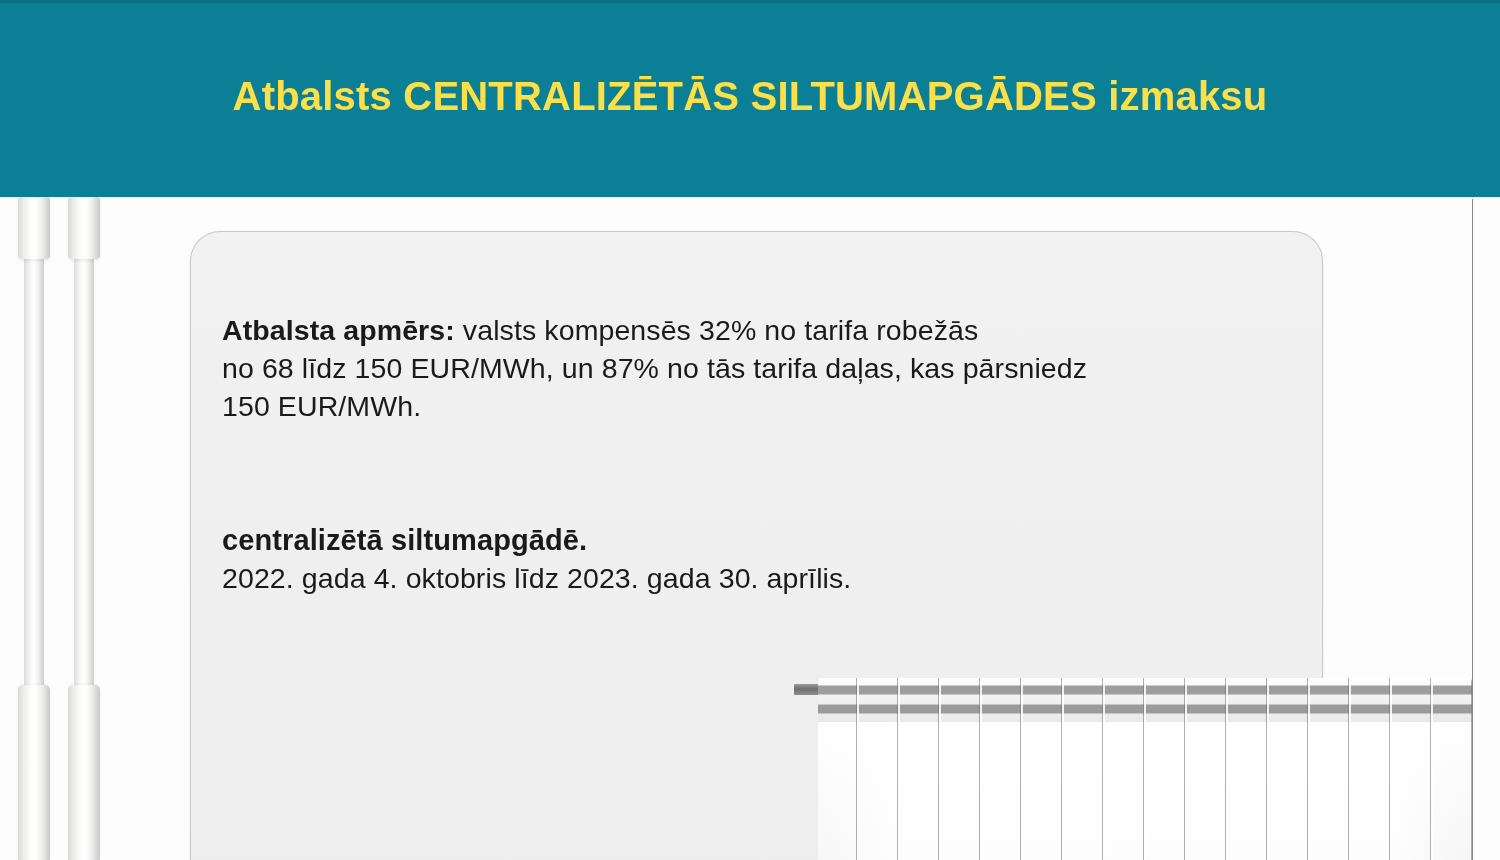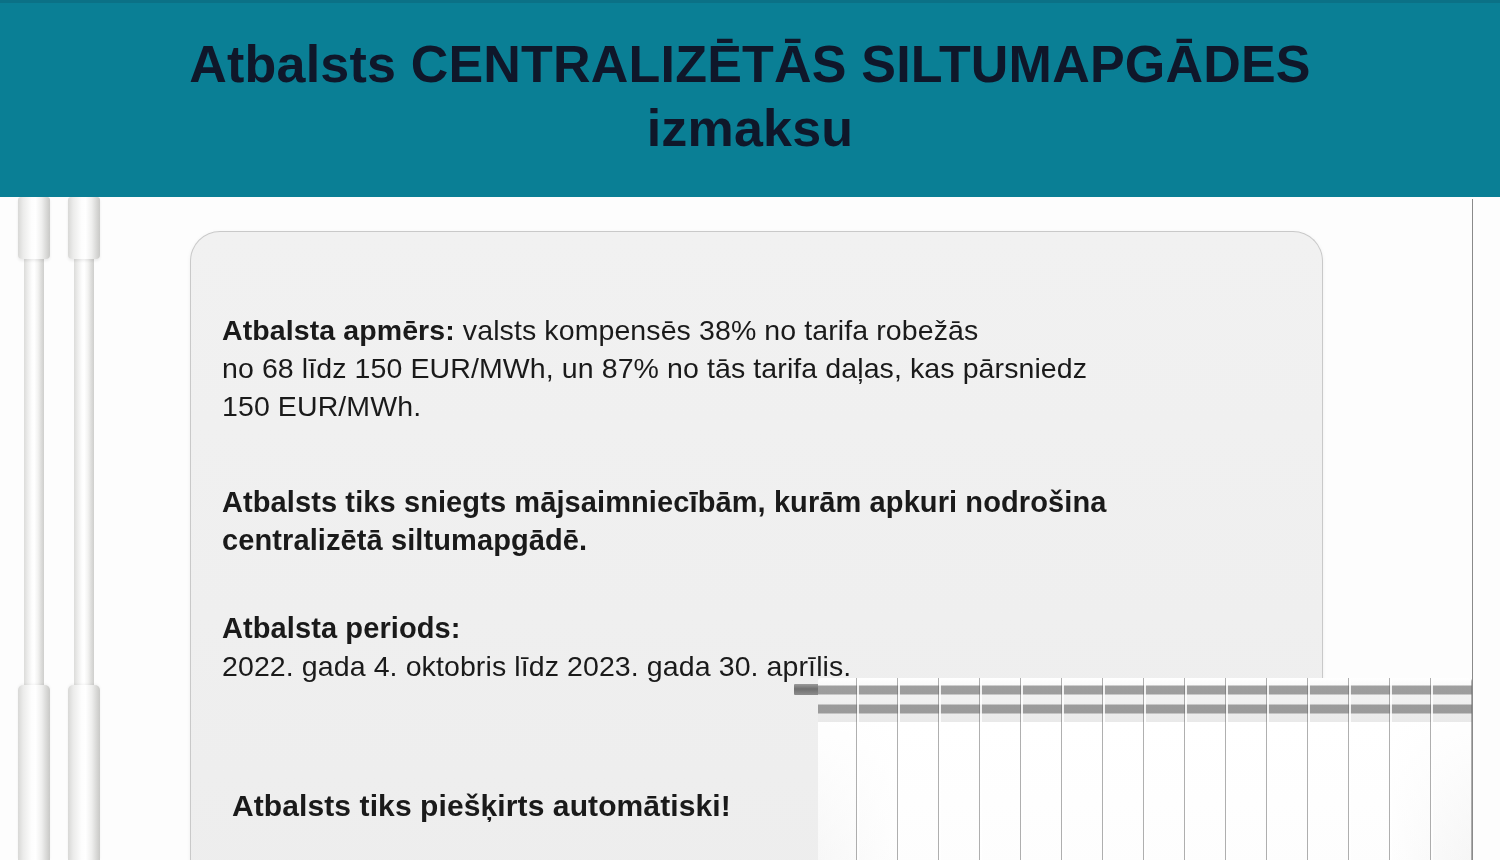--- a/index.html
+++ b/index.html
@@ -30,24 +30,24 @@
     width: 1500px;
     height: 197px;
     background: #0a7f95;
     box-sizing: border-box;
     border-top: 3px solid #0b7186;
     display: flex;
     align-items: center;
     justify-content: center;
   }
   .header-title {
-    color: #0f172a;
+    color: #fde047;
     font-family: "Liberation Sans Narrow", "Liberation Sans", sans-serif;
     font-weight: bold;
-    font-size: 52px;
+    font-size: 40px;
     line-height: 1.23;
     text-align: center;
     letter-spacing: 0.2px;
     width: 1400px;
     margin: 0;
     padding: 0 30px 6px 30px;
     box-sizing: border-box;
   }
   .header-title .line2 { display: block; }
 
@@ -267,34 +267,32 @@
   <div class="pipe" id="pipe-right">
     <div class="shaft"></div>
     <div class="collar-top"></div>
     <div class="collar-bottom"></div>
   </div>
 
   <div class="content-card">
     <div class="card-inner">
 
       <p class="body-text para-amount">
-        <b>Atbalsta apmērs:</b><span> valsts kompensēs 38% no tarifa robežās</span><br>
+        <b>Atbalsta apmērs:</b><span> valsts kompensēs 32% no tarifa robežās</span><br>
         <span>no 68 līdz 150 EUR/MWh, un 87% no tās tarifa daļas, kas pārsniedz</span><br>
         <span>150 EUR/MWh.</span>
       </p>
 
       <p class="body-text para-recipients">
-        <span>Atbalsts tiks sniegts mājsaimniecībām, kurām apkuri nodrošina</span><br>
+        <br>
         <span>centralizētā siltumapgādē.</span>
       </p>
 
-      <p class="body-text period-heading">Atbalsta periods:</p>
       <p class="body-text period-dates">2022. gada 4. oktobris līdz 2023. gada 30. aprīlis.</p>
 
-      <p class="body-text auto-note">Atbalsts tiks piešķirts automātiski!</p>
     </div>
   </div>
 
   <div class="radiator">
     <div class="rad-pipe-stub"></div>
     <div class="rad-body">
       <div class="rad-sheen"></div>
       <div class="rad-top-band"></div>
       <div class="rad-fins"></div>
     </div>

